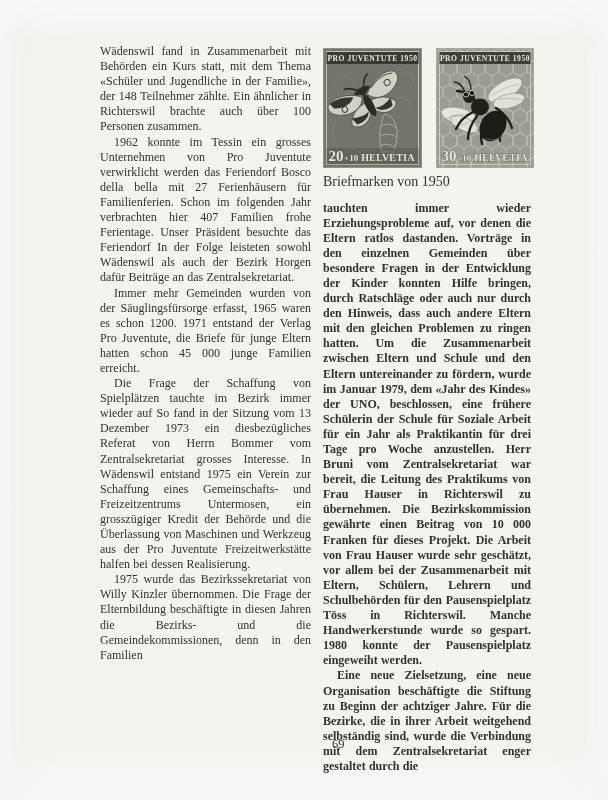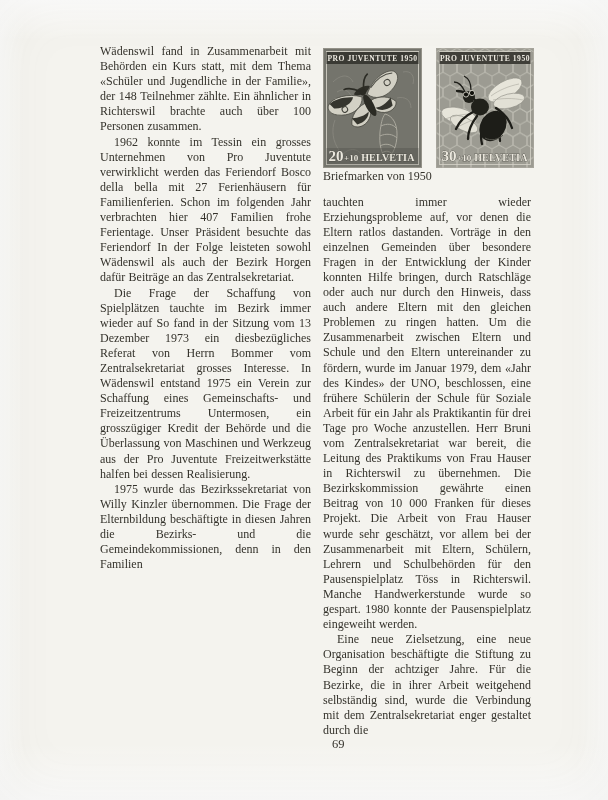--- a/index.html
+++ b/index.html
@@ -24,36 +24,37 @@
   .col-right { position:absolute; left:323px; top:48px;  width:208px; }
   p.body-text {
     font-size:12px; line-height:15.1px;
     text-align:justify; text-indent:14px;
     hyphens:auto; -webkit-hyphens:auto;
     word-spacing:0.3px;
   }
   p.noindent { text-indent:0; }
   .stamps-row { display:flex; gap:14px; }
   .stamp { display:block; flex:0 0 auto; }
-  .caption { font-size:12px; line-height:16.5px; }
-  .text-block { margin-top:10px; }
+  .caption { margin-top:6px; font-size:14px; line-height:16.5px; }
+  .text-block { margin-top:10px;font-weight:bold; }
   .page-number {
     position:absolute; left:332px; top:737px; width:208px;
     text-align:left; font-size:12.5px; line-height:15px;
   }
   svg text { font-family:"Liberation Serif", serif; }
 </style>
 </head>
 <body>
 
 <div class="scan-vignette"></div>
 
 <div class="col-left">
   <p class="body-text noindent">Wädenswil fand in Zusammenarbeit mit Behörden ein Kurs statt, mit dem Thema «Schüler und Jugendliche in der Familie», der 148 Teilnehmer zählte. Ein ähnlicher in Richterswil brachte auch über 100 Personen zusammen.</p>
   <p class="body-text">1962 konnte im Tessin ein grosses Unternehmen von Pro Juventute verwirklicht werden das Feriendorf Bosco della bella mit 27 Ferienhäusern für Familienferien. Schon im folgenden Jahr verbrachten hier 407 Familien frohe Ferientage. Unser Präsident besuchte das Feriendorf In der Folge leisteten sowohl Wädenswil als auch der Bezirk Horgen dafür Beiträge an das Zentralsekretariat.</p>
+  <p class="body-text">Immer mehr Gemeinden wurden von der Säuglingsfürsorge erfasst, 1965 waren es schon 1200. 1971 entstand der Verlag Pro Juventute, die Briefe für junge Eltern hatten schon 45 000 junge Familien erreicht.</p>
   <p class="body-text">Die Frage der Schaffung von Spielplätzen tauchte im Bezirk immer wieder auf So fand in der Sitzung vom 13 Dezember 1973 ein diesbezügliches Referat von Herrn Bommer vom Zentralsekretariat grosses Interesse. In Wädenswil entstand 1975 ein Verein zur Schaffung eines Gemeinschafts- und Freizeitzentrums Untermosen, ein grosszügiger Kredit der Behörde und die Überlassung von Maschinen und Werkzeug aus der Pro Juventute Freizeitwerkstätte halfen bei dessen Realisierung.</p>
   <p class="body-text">1975 wurde das Bezirkssekretariat von Willy Kinzler übernommen. Die Frage der Elternbildung beschäftigte in diesen Jahren die Bezirks- und die Gemeindekommissionen, denn in den Familien</p>
 </div>
 
 <div class="col-right">
 
   <div class="stamps-row">
 
     <svg class="stamp" width="99" height="120" viewBox="0 0 99 120" role="img">
       <rect width="99" height="120" fill="#74746c"></rect>

